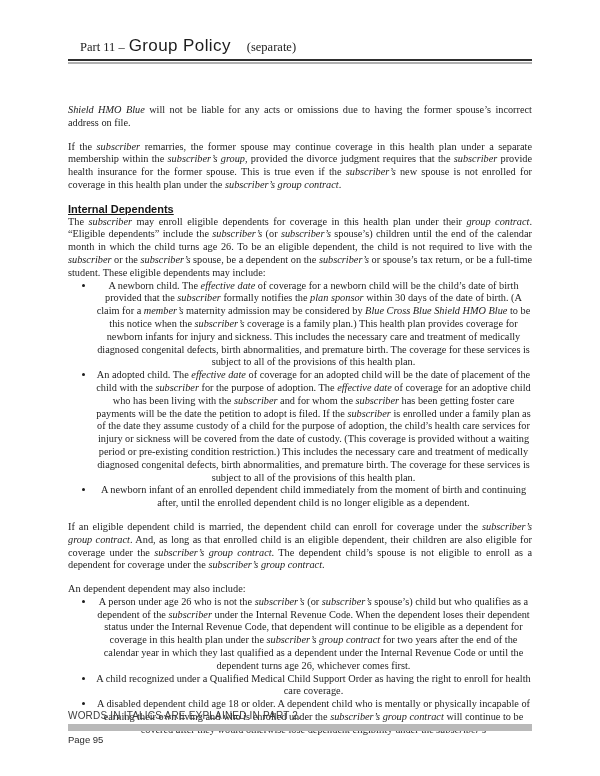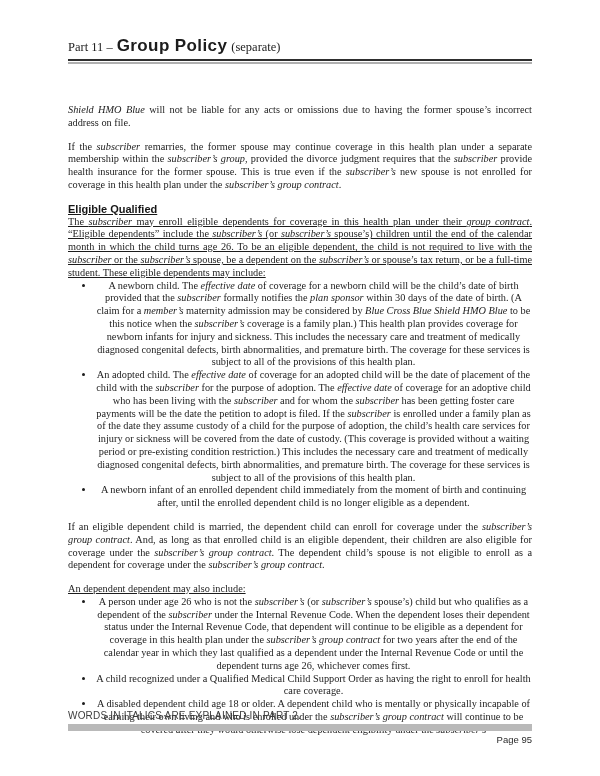--- a/index.html
+++ b/index.html
@@ -14,43 +14,44 @@
   .content {
     position: absolute;
     left: 68px;
     right: 68px;
     top: 36px;
   }
   
   .hdr-part, .hdr-suffix {
     font-family: "Liberation Serif", serif;
     font-size: 12.5px;
+    margin-left: 12px;
   }
   .hdr-title {
     font-family: "Liberation Sans", sans-serif;
-    font-weight: 700;
+    font-weight: 400;
     font-size: 17px;
     letter-spacing: 0.4px;
     text-align: center;
   }
   .hdr-rule {
     margin-top: 3px;
     height: 1px;
     border-top: 2px solid #2e2e2e;
     border-bottom: 2px solid #b0b0b0;
   }
   
   .body {
     margin-top: 40px;
     font-family: "Liberation Serif", serif;
     font-size: 10.3px;
     line-height: 12.8px;
   }
   p.para { margin: 0 0 11px 0; text-align: justify; }
-  p.para.tight { margin-bottom: 0; text-decoration: underline; }
+  p.para.tight { margin-bottom: 0; }
   p.para.gap-top { margin-top: 11px; }
   .section-heading {
     margin: 11px 0 0 0;
     font-family: "Liberation Sans", sans-serif;
     font-weight: 700;
     font-size: 11px;
     text-decoration: underline;
     color: #161616;
   }
   ul.bullets {
@@ -66,21 +67,21 @@
   .footer-note {
     font-family: "Liberation Sans", sans-serif;
     font-size: 10px;
     letter-spacing: 0.2px;
     color: #3d3d3d;
     margin-bottom: 3px;
   }
   .footer-bar { height: 7px; background: #b9b9b9; }
   .footer-page {
     margin-top: 3px;
-    text-align: right;
+    text-align: left;
     font-family: "Liberation Sans", sans-serif;
     font-size: 9.5px;
     color: #2b2b2b;
   }
 </style>
 </head>
 <body>
 
 <div class="page">
   <div class="content">
@@ -89,21 +90,21 @@
       <span class="hdr-part">Part 11 –</span>
       <span class="hdr-title">Group Policy</span>
       <span class="hdr-suffix">(separate)</span>
     </div>
     <div class="hdr-rule"></div>
 
     <div class="body">
       <p class="para"><span class="i">Shield HMO Blue</span><span> will not be liable for any acts or omissions due to having the former spouse’s incorrect address on file.</span></p>
       <p class="para"><span>If the </span><span class="i">subscriber</span><span> remarries, the former spouse may continue coverage in this health plan under a separate membership within the </span><span class="i">subscriber’s group</span><span>, provided the divorce judgment requires that the </span><span class="i">subscriber</span><span> provide health insurance for the former spouse. This is true even if the </span><span class="i">subscriber’s</span><span> new spouse is not enrolled for coverage in this health plan under the </span><span class="i">subscriber’s group contract</span><span>.</span></p>
 
-      <h2 class="section-heading">Eligible Qualified</h2>
+      <h2 class="section-heading">Internal Dependents</h2>
       <p class="para tight"><span>The </span><span class="i">subscriber</span><span> may enroll eligible dependents for coverage in this health plan under their </span><span class="i">group contract</span><span>. “Eligible dependents” include the </span><span class="i">subscriber’s</span><span> (or </span><span class="i">subscriber’s</span><span> spouse’s) children until the end of the calendar month in which the child turns age 26. To be an eligible dependent, the child is not required to live with the </span><span class="i">subscriber</span><span> or the </span><span class="i">subscriber’s</span><span> spouse, be a dependent on the </span><span class="i">subscriber’s</span><span> or spouse’s tax return, or be a full-time student. These eligible dependents may include:</span></p>
 
       <ul class="bullets">
         <li><span>A newborn child. The </span><span class="i">effective date</span><span> of coverage for a newborn child will be the child’s date of birth provided that the </span><span class="i">subscriber</span><span> formally notifies the </span><span class="i">plan sponsor</span><span> within 30 days of the date of birth. (A claim for a </span><span class="i">member’s</span><span> maternity admission may be considered by </span><span class="i">Blue Cross Blue Shield HMO Blue</span><span> to be this notice when the </span><span class="i">subscriber’s</span><span> coverage is a family plan.) This health plan provides coverage for newborn infants for injury and sickness. This includes the necessary care and treatment of medically diagnosed congenital defects, birth abnormalities, and premature birth. The coverage for these services is subject to all of the provisions of this health plan.</span></li>
         <li><span>An adopted child. The </span><span class="i">effective date</span><span> of coverage for an adopted child will be the date of placement of the child with the </span><span class="i">subscriber</span><span> for the purpose of adoption. The </span><span class="i">effective date</span><span> of coverage for an adoptive child who has been living with the </span><span class="i">subscriber</span><span> and for whom the </span><span class="i">subscriber</span><span> has been getting foster care payments will be the date the petition to adopt is filed. If the </span><span class="i">subscriber</span><span> is enrolled under a family plan as of the date they assume custody of a child for the purpose of adoption, the child’s health care services for injury or sickness will be covered from the date of custody. (This coverage is provided without a waiting period or pre-existing condition restriction.) This includes the necessary care and treatment of medically diagnosed congenital defects, birth abnormalities, and premature birth. The coverage for these services is subject to all of the provisions of this health plan.</span></li>
         <li><span>A newborn infant of an enrolled dependent child immediately from the moment of birth and continuing after, until the enrolled dependent child is no longer eligible as a dependent.</span></li>
       </ul>
 
       <p class="para gap-top"><span>If an eligible dependent child is married, the dependent child can enroll for coverage under the </span><span class="i">subscriber’s group contract</span><span>. And, as long as that enrolled child is an eligible dependent, their children are also eligible for coverage under the </span><span class="i">subscriber’s group contract</span><span>. The dependent child’s spouse is </span><span class="b">not</span><span> eligible to enroll as a dependent for coverage under the </span><span class="i">subscriber’s group contract</span><span>.</span></p>
       <p class="para tight"><span>An dependent dependent may also include:</span></p>

